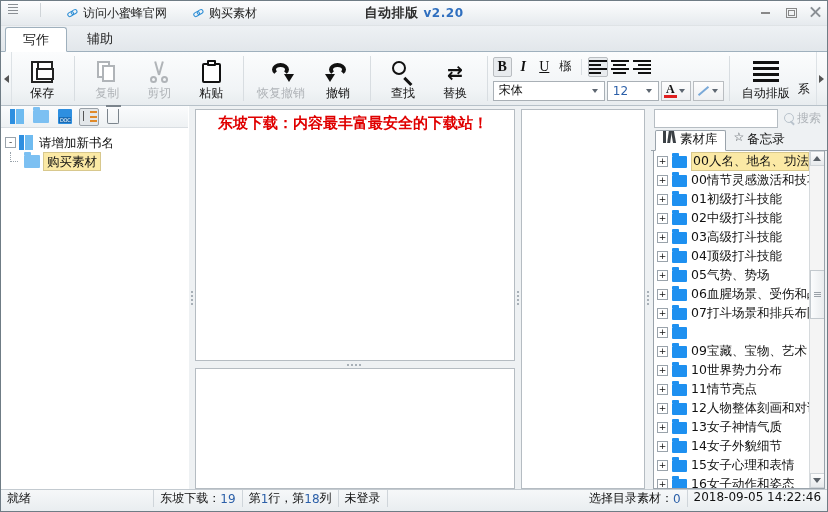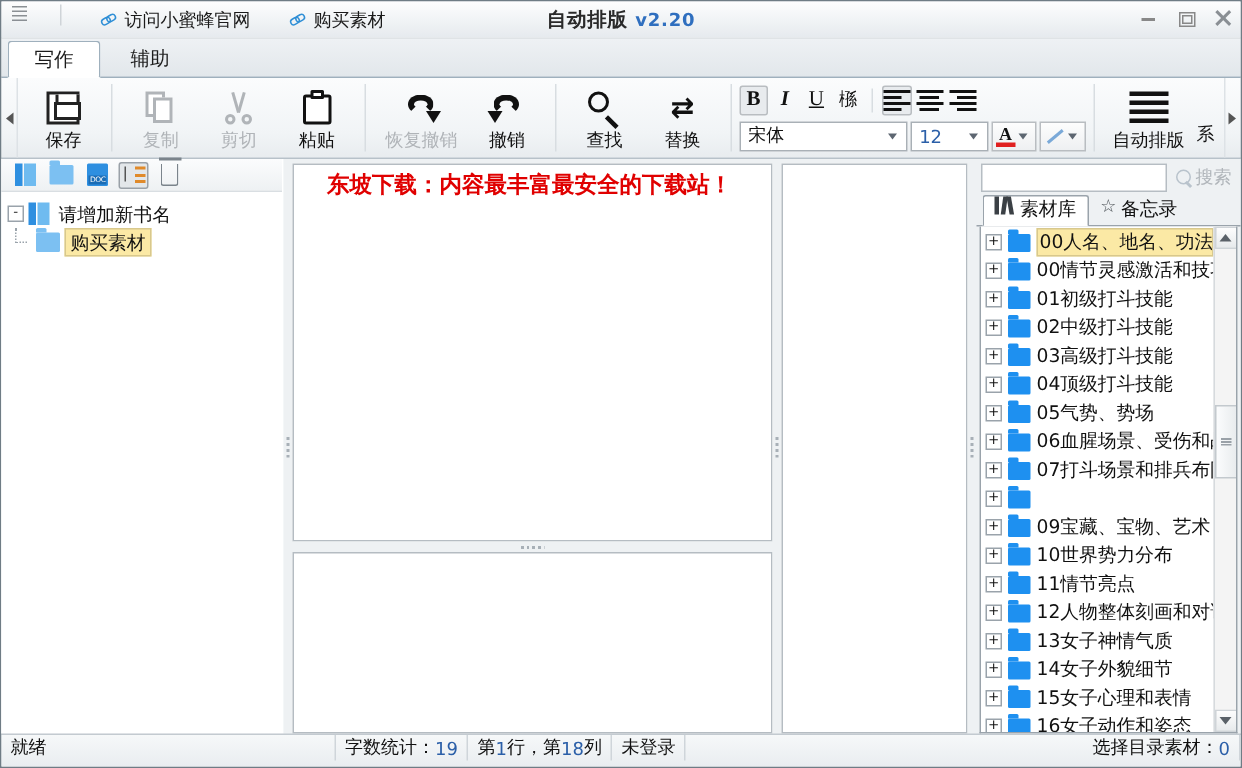--- a/index.html
+++ b/index.html
@@ -703,31 +703,32 @@
               <span class="a"></span>
             </div>
         </div>
       </div>
     </div>
   </div>
 
   <div class="statusbar">
     <div class="scell grow">就绪</div>
     <div class="scell">
-      <span>字数统计：</span>
+      <span>东坡下载：</span>
         <span class="num">19</span>
     </div>
     <div class="scell">
       <span>第 </span>
         <span class="num">1</span>
         <span> 行，第 </span>
         <span class="num">18</span>
         <span> 列</span>
     </div>
     <div class="scell">未登录</div>
     <div class="scell grow"></div>
     <div class="scell blank"></div>
     <div class="scell">
       <span>选择目录素材：</span>
         <span class="num">0</span>
     </div>
+    <div class="scell last">2018-09-05 14:22:46</div>
   </div>
 </div>
 
 </body></html>

